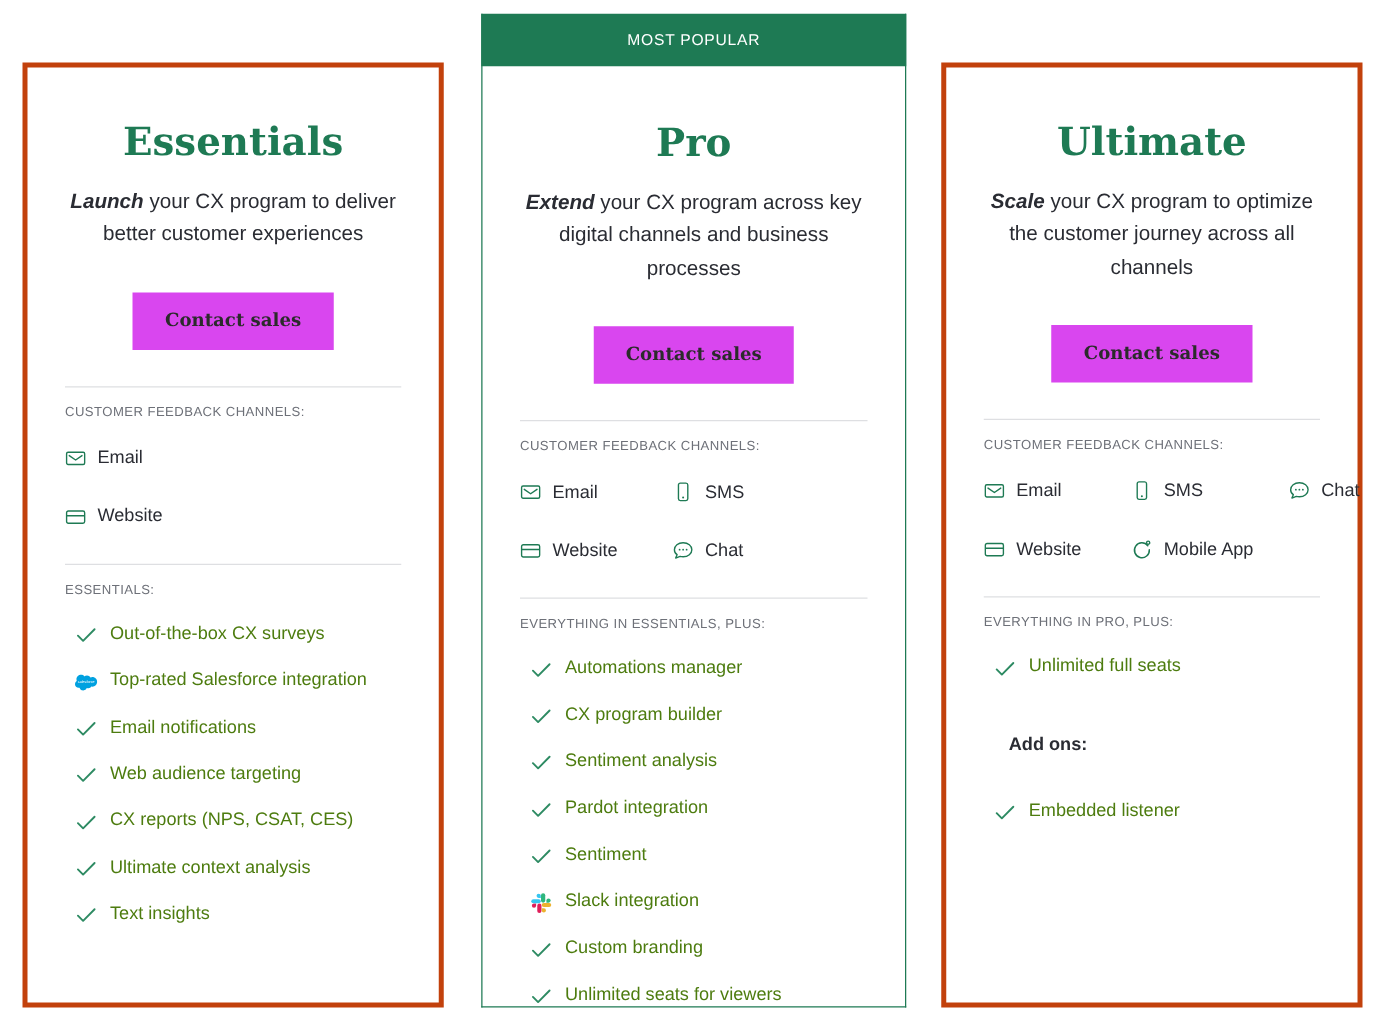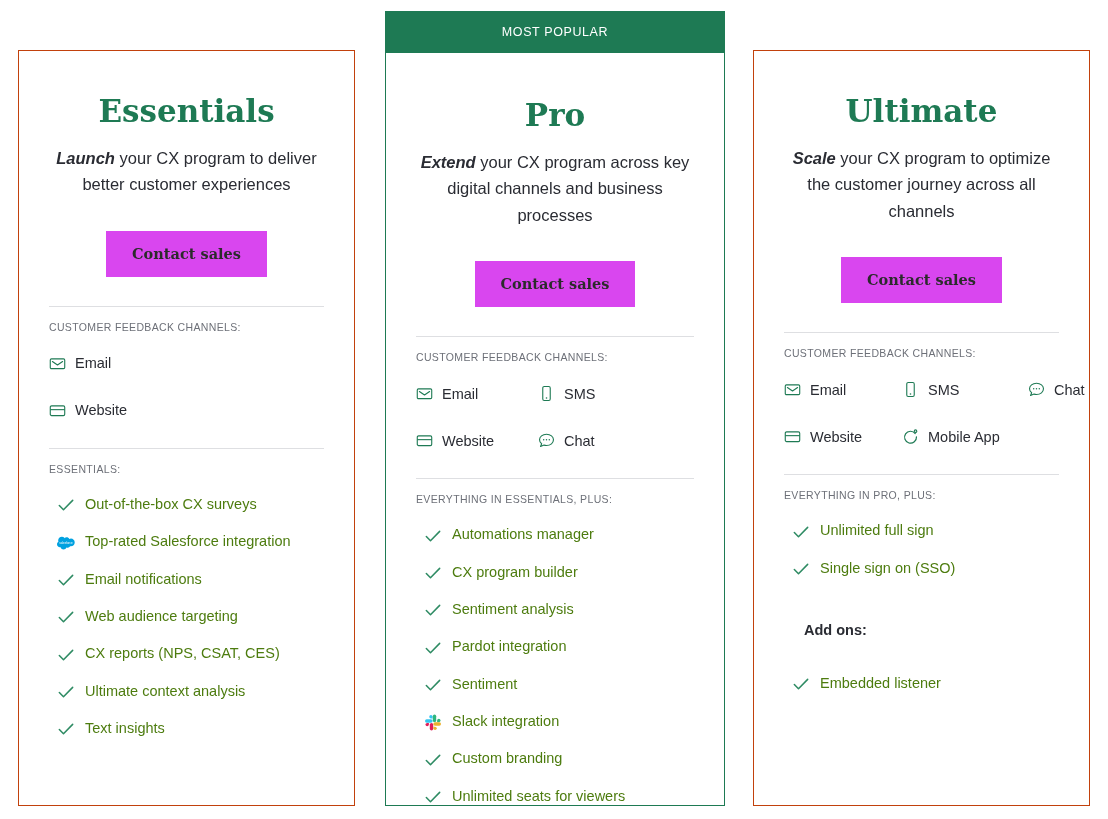--- a/index.html
+++ b/index.html
@@ -23,21 +23,21 @@
   }
 
   
   .plan-card {
     position: absolute;
     top: 50px;
     width: 337px;
     height: 756px;
     box-sizing: border-box;
     background: #ffffff;
-    border: 1px solid #c2410c;
+    border: 4px solid #c2410c;
     display: flex;
     flex-direction: column;
   }
   .plan-card.essentials { left: 18px; }
   .plan-card.ultimate   { left: 753px; }
 
   .plan-card.pro {
     left: 385px;
     top: 11px;
     width: 340px;
@@ -477,29 +477,21 @@
         </div>
         <hr class="divider">
         <div class="section-label">EVERYTHING IN PRO, PLUS:</div>
         <ul class="feature-list">
           <li class="feature-item">
             <span class="feature-bullet">
               <svg width="18" height="18" viewBox="0 0 20 20" fill="none">
                 <path d="M2.6 10.6l4.6 4.6L17.4 4.9" stroke="#2e8b63" stroke-width="1.7" stroke-linecap="round" stroke-linejoin="round"></path>
               </svg>
             </span>
-            <span>Unlimited full sign</span>
-          </li>
-          <li class="feature-item">
-            <span class="feature-bullet">
-              <svg width="18" height="18" viewBox="0 0 20 20" fill="none">
-                <path d="M2.6 10.6l4.6 4.6L17.4 4.9" stroke="#2e8b63" stroke-width="1.7" stroke-linecap="round" stroke-linejoin="round"></path>
-              </svg>
-            </span>
-            <span>Single sign on (SSO)</span>
+            <span>Unlimited full seats</span>
           </li>
         </ul>
         <div class="addons-heading">Add ons:</div>
         <ul class="feature-list">
           <li class="feature-item">
             <span class="feature-bullet">
               <svg width="18" height="18" viewBox="0 0 20 20" fill="none">
                 <path d="M2.6 10.6l4.6 4.6L17.4 4.9" stroke="#2e8b63" stroke-width="1.7" stroke-linecap="round" stroke-linejoin="round"></path>
               </svg>
             </span>

